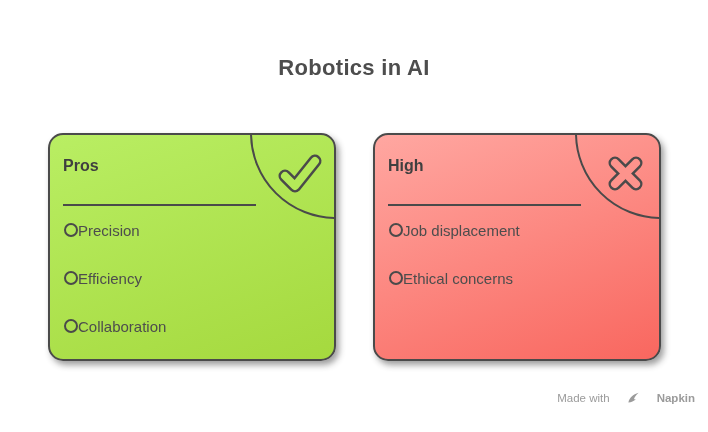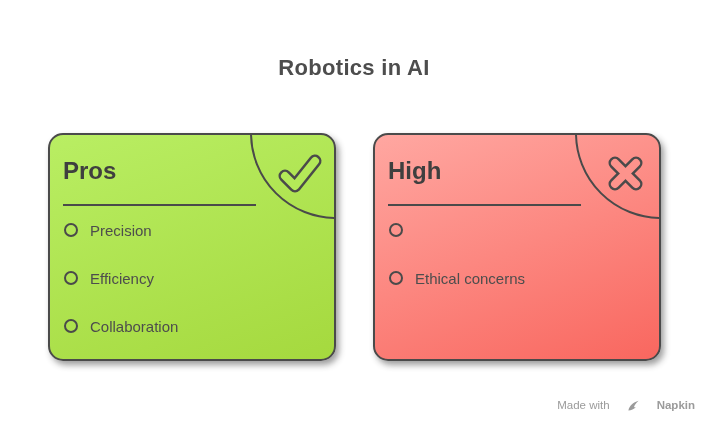--- a/index.html
+++ b/index.html
@@ -48,65 +48,63 @@
     top: 13px; right: 8px;
     width: 52px; height: 52px;
   }
   .corner-icon svg { width: 100%; height: 100%; display: block; }
   .icon-outer { stroke: #4a4a4a; }
   .icon-inner { stroke: var(--icon-fill); }
 
   .card-heading {
     position: absolute;
     top: 22px; left: 13px;
-    font-size: 24px;
+    font-size: 16px;
     font-weight: bold;
     color: #3f3f3f;
   }
 
   .heading-rule {
     position: absolute;
     top: 69px; left: 13px;
     width: 193px; height: 2px;
     background: #4a4a4a;
   }
 
   .card-list {
     position: absolute;
     top: 71px; left: 14px; right: 12px;
   }
   .list-item {
     height: 48px;
     display: flex;
     align-items: center;
-    gap: 12px;
   }
   .bullet {
     flex: none;
     width: 10px; height: 10px;
     border: 2.5px solid #4a4a4a;
     border-radius: 50%;
     background: transparent;
   }
   .item-label {
     font-size: 15px;
     color: #4d4d4d;
   }
 
   .watermark {
     position: absolute;
     top: 391px; right: 13px;
     display: flex;
-    align-items: flex-start;
+    align-items: center;
     gap: 17px;
     color: #9b9b9b;
     font-size: 11.5px;
     text-decoration: none;
     cursor: pointer;
-    margin-top: 8px;
   }
   .watermark .brand { font-weight: bold; }
   .napkin-logo { width: 13px; height: 13px; display: block; }
 </style>
 </head>
 <body>
 
 <div class="page-title">Robotics in AI</div>
 
 <div class="card card-pros" style="--g1: #b9ee63; --g2: #a5d93e; --icon-fill: #b3e958;">
@@ -143,20 +141,21 @@
       <path class="icon-outer" d="M37 15 L16 36" fill="none" stroke-width="13" stroke-linecap="round"></path>
       <path class="icon-inner" d="M16 15 L37 36" fill="none" stroke-width="8" stroke-linecap="round"></path>
       <path class="icon-inner" d="M37 15 L16 36" fill="none" stroke-width="8" stroke-linecap="round"></path>
     </svg>
   </div>
   <div class="card-heading">High</div>
   <div class="heading-rule"></div>
   <div class="card-list">
     <div class="list-item">
       <span class="bullet"></span>
+      <span class="item-label">Job displacement</span>
     </div>
     <div class="list-item">
       <span class="bullet"></span>
       <span class="item-label">Ethical concerns</span>
     </div>
   </div>
 </div>
 
 <div class="watermark">
   <span>Made with</span>

